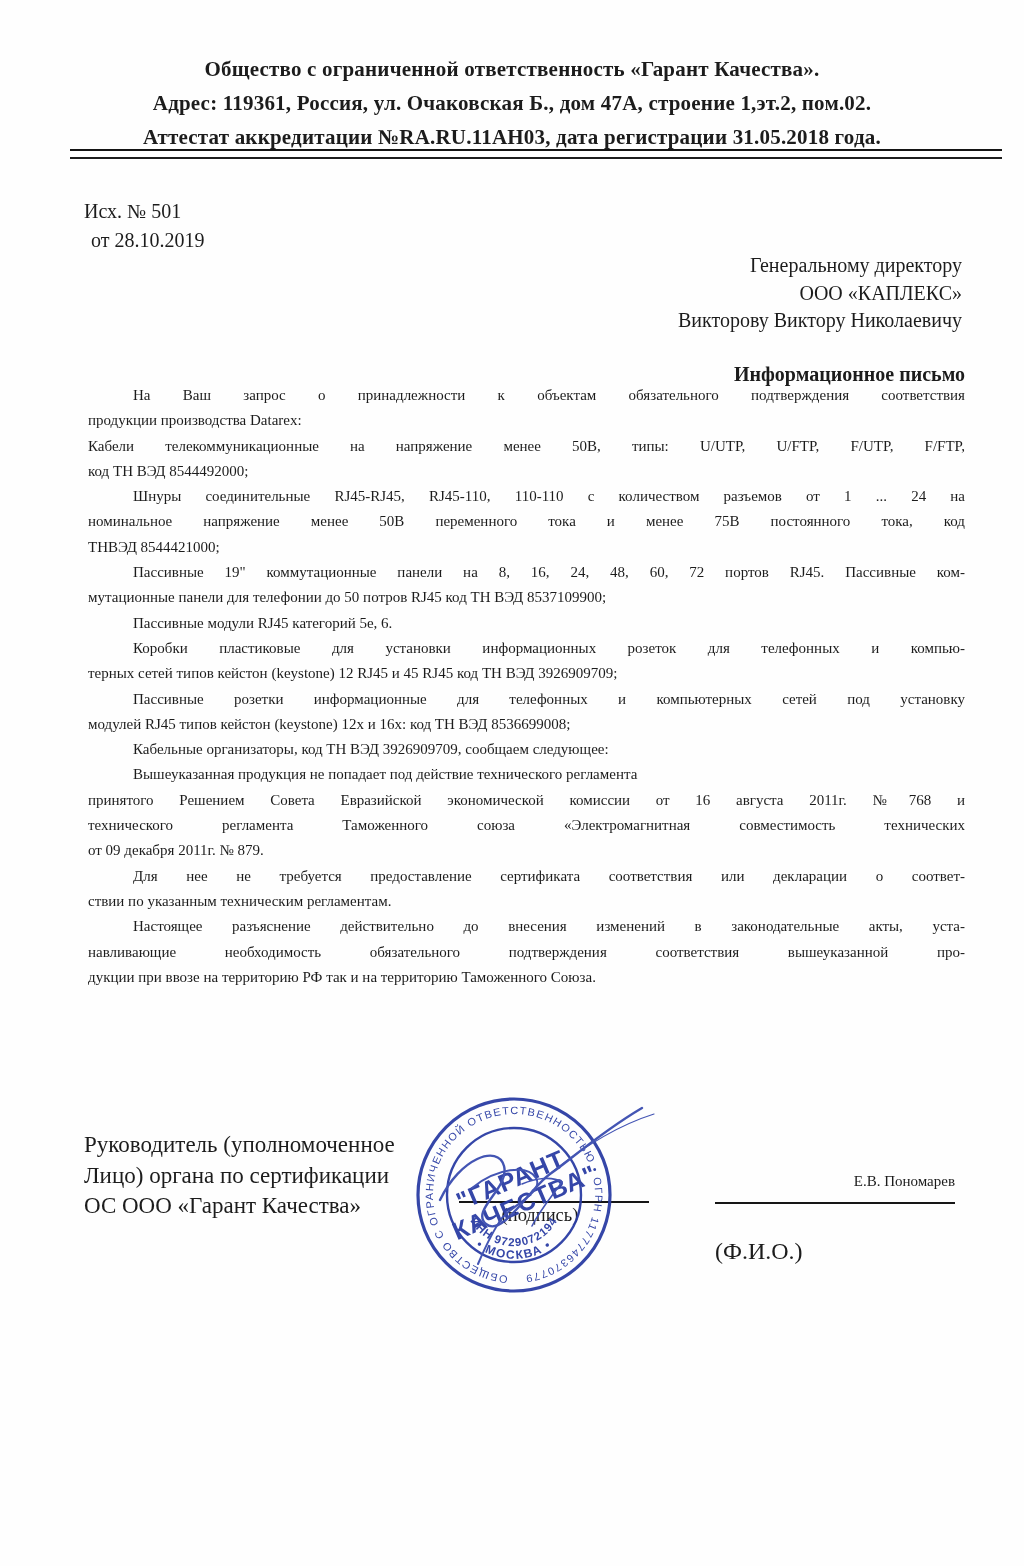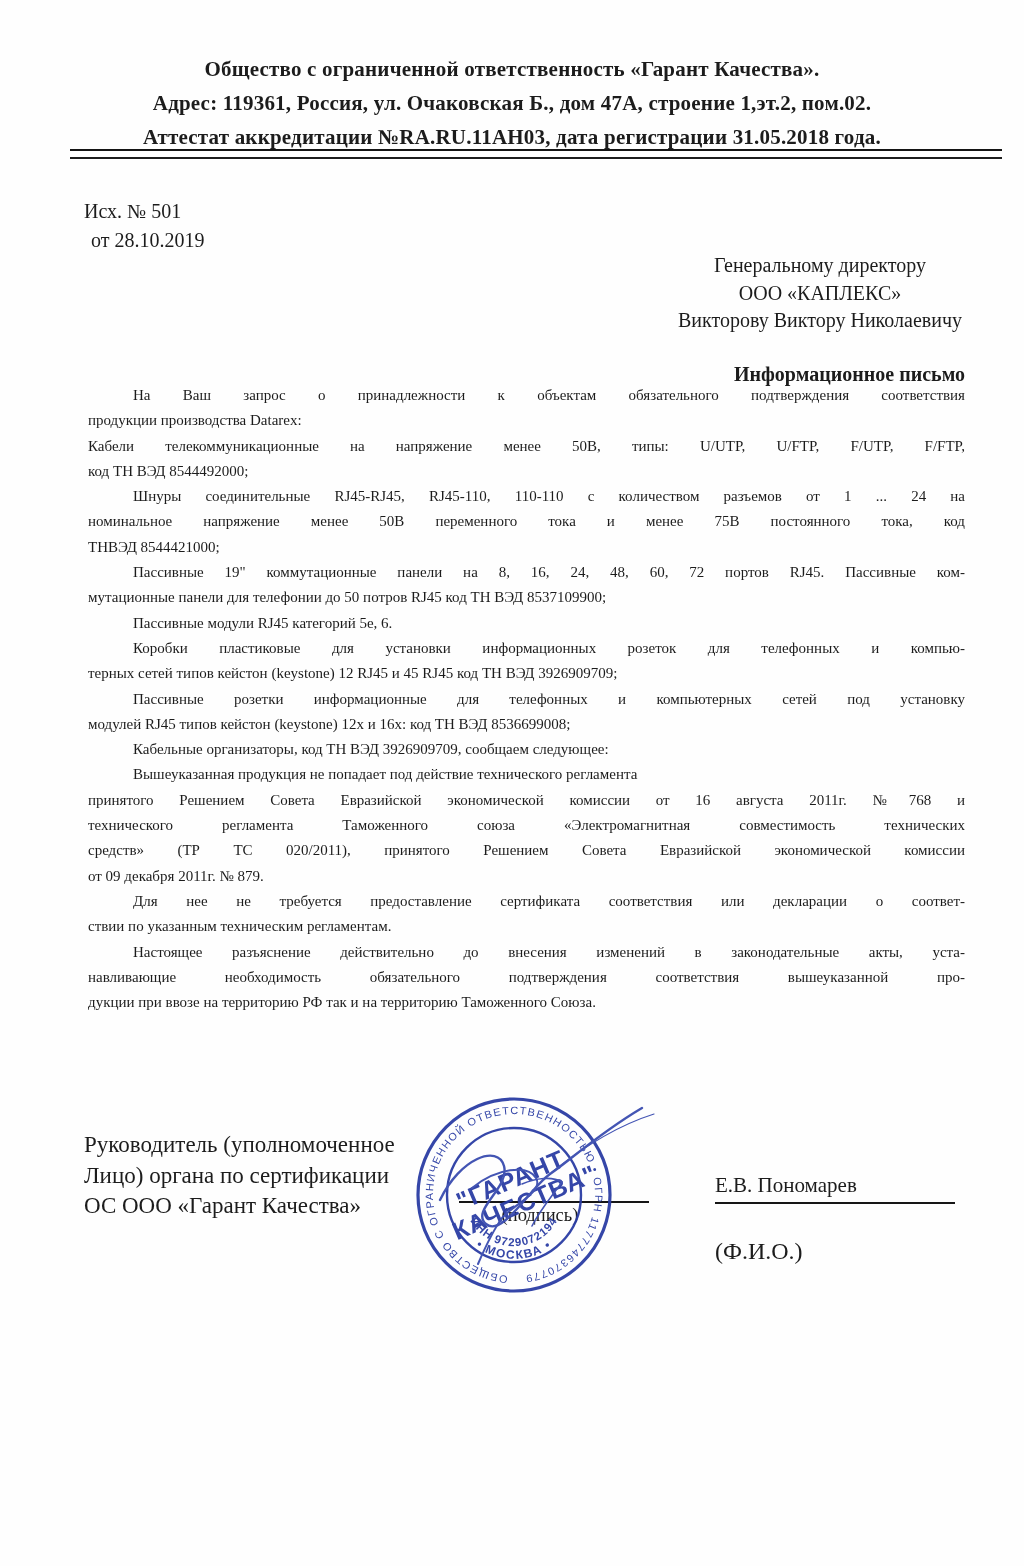--- a/index.html
+++ b/index.html
@@ -27,34 +27,34 @@
   }
   .rule{
     position:absolute;top:149px;left:70px;width:932px;height:6px;
     border-top:2.5px solid #141414;
     border-bottom:2px solid #1d1d1d;
   }
   
   .ref{position:absolute;left:84px;top:197px;font-size:20px;line-height:29px;}
   .ref .l2{padding-left:7px;}
   
-  .addressee{position:absolute;right:62px;top:252px;text-align:center;font-size:20px;line-height:27.5px;}
+  .addressee{position:absolute;right:62px;top:252px;text-align:right;font-size:20px;line-height:27.5px;}
   
   .doc-title{position:absolute;left:88px;width:877px;top:363px;text-align:right;font-weight:bold;font-size:20px;}
   
   .body-text{position:absolute;left:88px;top:383px;width:877px;font-size:15px;line-height:25.3px;}
   .bline{text-align:justify;white-space:normal;}
   .bline.ind{text-indent:45px;}
   .bline.fill{text-align-last:justify;}
   
   .sig-left{position:absolute;left:84px;top:1130px;width:320px;font-size:23px;line-height:30.5px;}
   .sign-line{position:absolute;left:459px;top:1201px;width:190px;height:2px;background:#161616;}
   .podpis{position:absolute;left:490px;top:1205px;width:100px;text-align:center;font-size:18.5px;}
   .fio-line{position:absolute;left:715px;top:1202px;width:240px;height:2px;background:#161616;}
-  .sig-name{position:absolute;left:715px;top:1173px;width:240px;text-align:left;font-size:21px;}
+  .sig-name{position:absolute;left:715px;top:1173px;width:240px;text-align:right;font-size:15px;}
   .fio-label{position:absolute;left:715px;top:1238px;width:240px;text-align:left;font-size:24px;}
   
   .stamp-svg{position:absolute;left:402px;top:1092px;width:270px;height:215px;opacity:.95;pointer-events:none;}
   .stamp-ring{fill:none;stroke:var(--stamp-blue);}
   .stamp-text{fill:var(--stamp-blue);font-family:"Liberation Sans","DejaVu Sans",sans-serif;}
   .sig-stroke{fill:none;stroke:var(--sign-blue);stroke-linecap:round;}
 </style>
 </head>
 <body>
 
@@ -92,21 +92,20 @@
       <div class="bline">мутационные панели для телефонии до 50 потров RJ45 код ТН ВЭД 8537109900;</div>
       <div class="bline ind">Пассивные модули RJ45 категорий 5е, 6.</div>
       <div class="bline ind fill">Коробки пластиковые для установки информационных розеток для телефонных и компью-</div>
       <div class="bline">терных сетей типов кейстон (keystone) 12 RJ45 и 45 RJ45 код ТН ВЭД 3926909709;</div>
       <div class="bline ind fill">Пассивные розетки информационные для телефонных и компьютерных сетей под установку</div>
       <div class="bline">модулей RJ45 типов кейстон (keystone) 12х и 16х: код ТН ВЭД 8536699008;</div>
       <div class="bline ind">Кабельные организаторы, код ТН ВЭД 3926909709, сообщаем следующее:</div>
       <div class="bline ind">Вышеуказанная продукция не попадает под действие технического регламента</div>
       <div class="bline fill">принятого Решением Совета Евразийской экономической комиссии от 16 августа 2011г. №768 и</div>
       <div class="bline fill">технического регламента Таможенного союза «Электромагнитная совместимость технических</div>
-      <div class="bline fill">средств» (ТР ТС 020/2011), принятого Решением Совета Евразийской экономической комиссии</div>
       <div class="bline">от 09 декабря 2011г. № 879.</div>
       <div class="bline ind fill">Для нее не требуется предоставление сертификата соответствия или декларации о соответ-</div>
       <div class="bline">ствии по указанным техническим регламентам.</div>
       <div class="bline ind fill">Настоящее разъяснение действительно до внесения изменений в законодательные акты, уста-</div>
       <div class="bline fill">навливающие необходимость обязательного подтверждения соответствия вышеуказанной про-</div>
       <div class="bline">дукции при ввозе на территорию РФ так и на территорию Таможенного Союза.</div>
     </div>
 
   <div class="sig-left">
     <div>Руководитель (уполномоченное</div>

